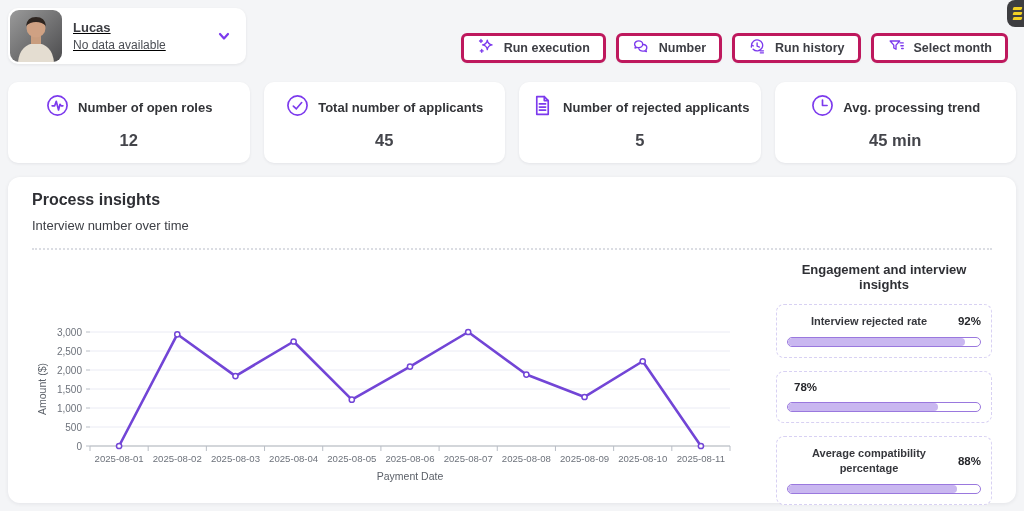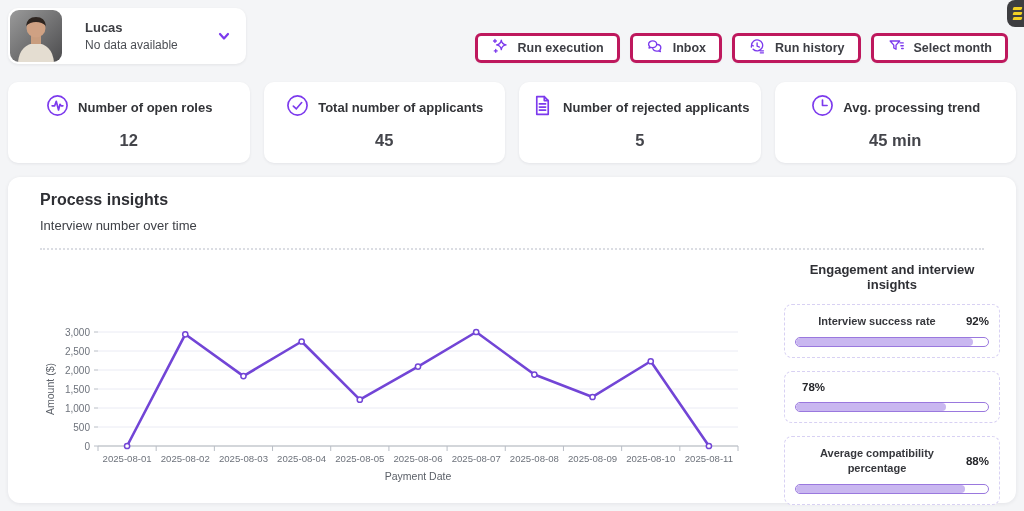--- a/index.html
+++ b/index.html
@@ -22,21 +22,21 @@
 
   
   header{ display:flex; justify-content:space-between; align-items:flex-start; padding:8px 16px 0 8px; }
   .profile-card{
     width:238px; height:56px; background:#fff; border-radius:10px;
     box-shadow:0 1px 3px rgba(20,20,40,.08);
     display:flex; align-items:center; cursor:pointer;
   }
   .avatar{ width:52px; height:52px; margin-left:2px; border-radius:9px; overflow:hidden; flex:none; }
   .avatar svg{ display:block; }
-  .profile-text{ margin-left:23px; flex:1; }
+  .profile-text{ margin-left:11px; flex:1;text-decoration:underline; }
   .profile-name{ font-size:13px; font-weight:700; color:#3c3d42; }
   .profile-status{ font-size:12px; color:#4b4e54; margin-top:3px; }
   .chev{ margin-right:14px; display:flex; }
 
   .toolbar{ display:flex; gap:10px; margin-top:25px; }
   .tbtn{
     height:30px; display:flex; align-items:center; gap:8px;
     background:#fff; border:3px solid #be185d; border-radius:6px;
     padding:0 13px; font-family:inherit; font-size:12.5px; font-weight:700; color:#3d3e44; cursor:pointer;
     box-shadow:0 1px 2px rgba(20,20,40,.04);
@@ -49,21 +49,21 @@
     flex:1; background:#fff; border-radius:10px; padding:11px 10px 13px;
     box-shadow:0 1px 3px rgba(20,20,40,.07);
   }
   .stat-head{ display:flex; align-items:center; justify-content:center; gap:8px; }
   .stat-label{ font-size:13px; font-weight:700; color:#333438; }
   .stat-value{ text-align:center; margin-top:9px; font-size:16.5px; font-weight:700; color:#44454b; }
 
   
   .panel{
     margin:14px 8px 0; background:#fff; border-radius:12px;
-    padding:14px 32px 16px; height:326px;
+    padding:14px 24px 16px; height:326px;
     box-shadow:0 1px 4px rgba(20,20,40,.07);
   }
   .panel-title{ font-size:16px; font-weight:700; color:#2e2f34; }
   .panel-subtitle{ font-size:13px; color:#3e4046; margin-top:9px; }
   .dotted-sep{ border:0; border-top:2px dotted #dbdde3; margin-top:15px; }
   .panel-content{ display:flex; margin-top:6px; }
   .chart-wrap{ width:730px; flex:none; }
   .chart-wrap svg text.tick{ font-family:"Liberation Sans","DejaVu Sans",sans-serif; }
 
   
@@ -131,21 +131,21 @@
         </span>
         <span>Run execution</span>
       </button>
       <button class="tbtn">
         <span>
           <svg width="19" height="19" viewBox="0 0 24 24" fill="none" stroke="#7c3aed" stroke-width="1.7" stroke-linejoin="round" stroke-linecap="round">
             <path d="M13.5 9.2c0 2.4-2.3 4.3-5.1 4.3-.8 0-1.6-.2-2.3-.5l-2.3 1 .7-2.1c-.7-.7-1.2-1.7-1.2-2.7 0-2.4 2.3-4.3 5.1-4.3s5.1 1.9 5.1 4.3z"></path>
             <path d="M14.2 9.5c2.5.2 4.5 2 4.5 4.1 0 1-.5 2-1.2 2.7l.7 2.1-2.3-1c-.7.3-1.5.5-2.3.5-2.4 0-4.4-1.4-5-3.2"></path>
           </svg>
         </span>
-        <span>Inbox</span>
+        <span>Number</span>
       </button>
       <button class="tbtn">
         <span>
           <svg width="19" height="19" viewBox="0 0 24 24" fill="none" stroke="#7c3aed" stroke-width="1.7" stroke-linejoin="round" stroke-linecap="round">
             <path d="M4.5 10.5a7 7 0 1 1 2 5"></path>
             <path d="M4.2 12.8l.3-2.3 2.2.6"></path>
             <path d="M11.5 7.5v4l3 1.2"></path>
             <path d="M15.5 17.5h4 M15.5 20h4"></path>
           </svg>
         </span>
@@ -278,21 +278,21 @@
             <circle cx="494.3636363636364" cy="118.56" r="2.6" fill="#ffffff" stroke="#7245d6" stroke-width="1.5"></circle>
             <circle cx="552.5454545454545" cy="140.98000000000002" r="2.6" fill="#ffffff" stroke="#7245d6" stroke-width="1.5"></circle>
             <circle cx="610.7272727272727" cy="105.26" r="2.6" fill="#ffffff" stroke="#7245d6" stroke-width="1.5"></circle>
             <circle cx="668.9090909090909" cy="190" r="2.6" fill="#ffffff" stroke="#7245d6" stroke-width="1.5"></circle>
           </svg></div>
       <aside class="engagement">
         <h3>Engagement and interview insights</h3>
 
         <div class="metric-card">
           <div class="metric-row">
-            <span class="metric-label">Interview success rate</span>
+            <span class="metric-label">Interview rejected rate</span>
             <span class="metric-value">92%</span>
           </div>
           <div class="metric-bar">
             <div class="metric-fill" style="width: 92%;"></div>
           </div>
         </div>
 
         <div class="metric-card">
           <div class="metric-row">
             <span class="metric-value">78%</span>

